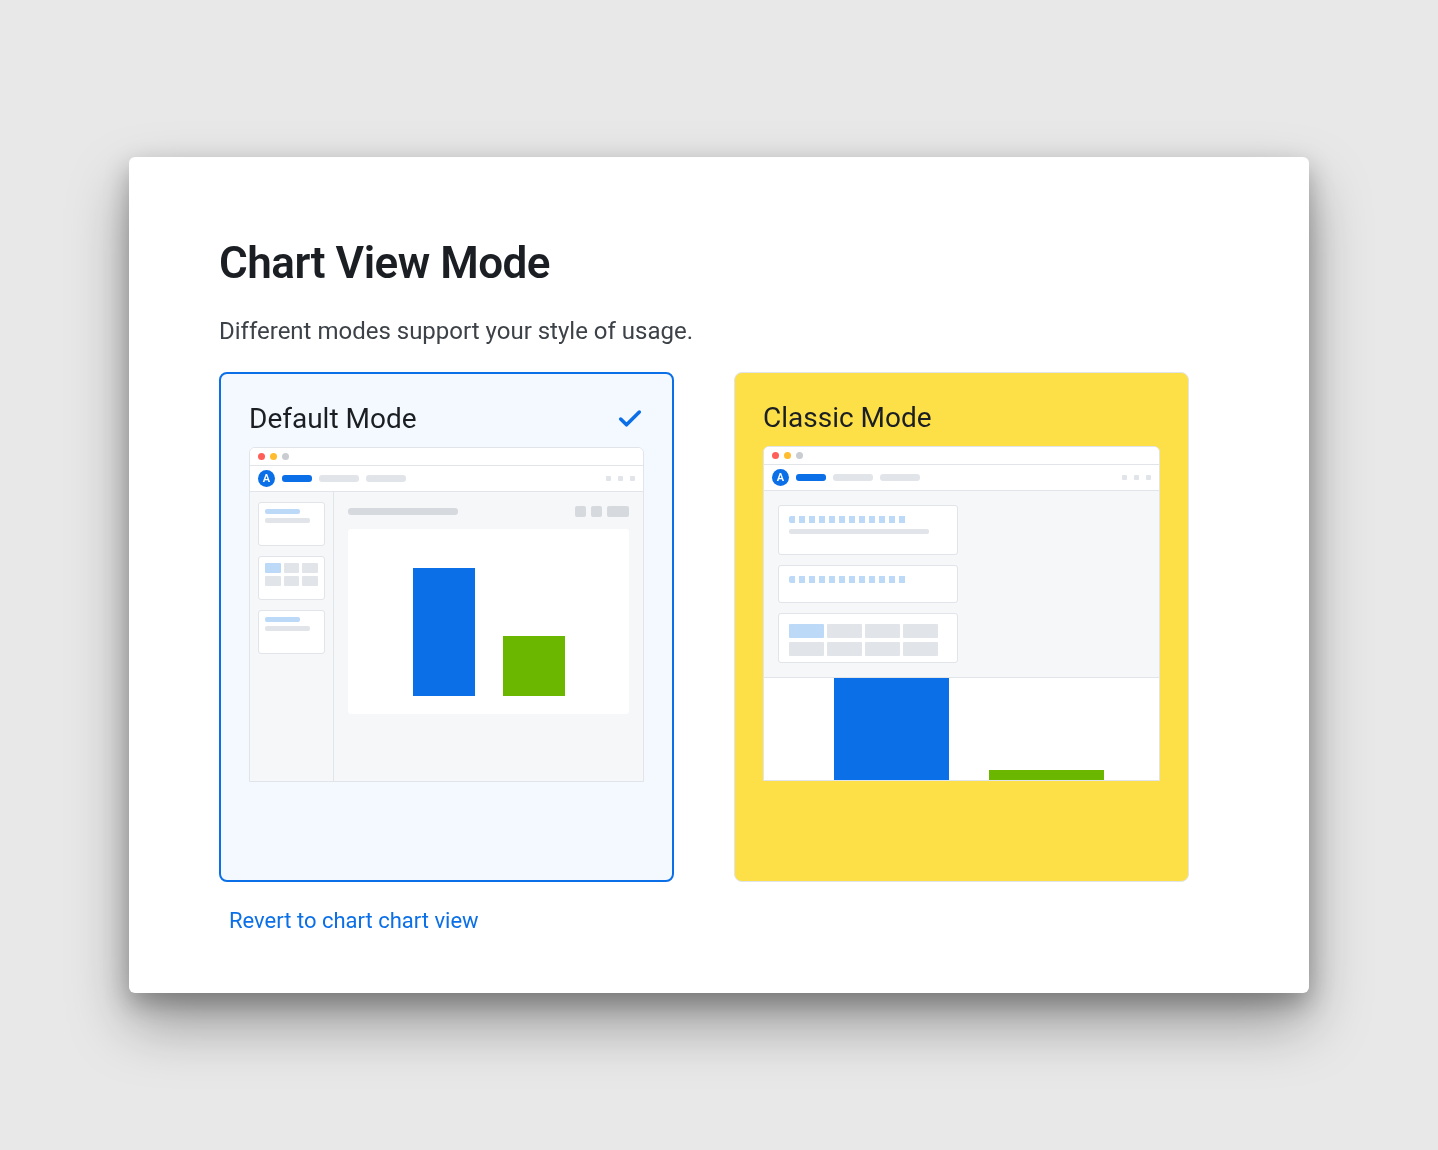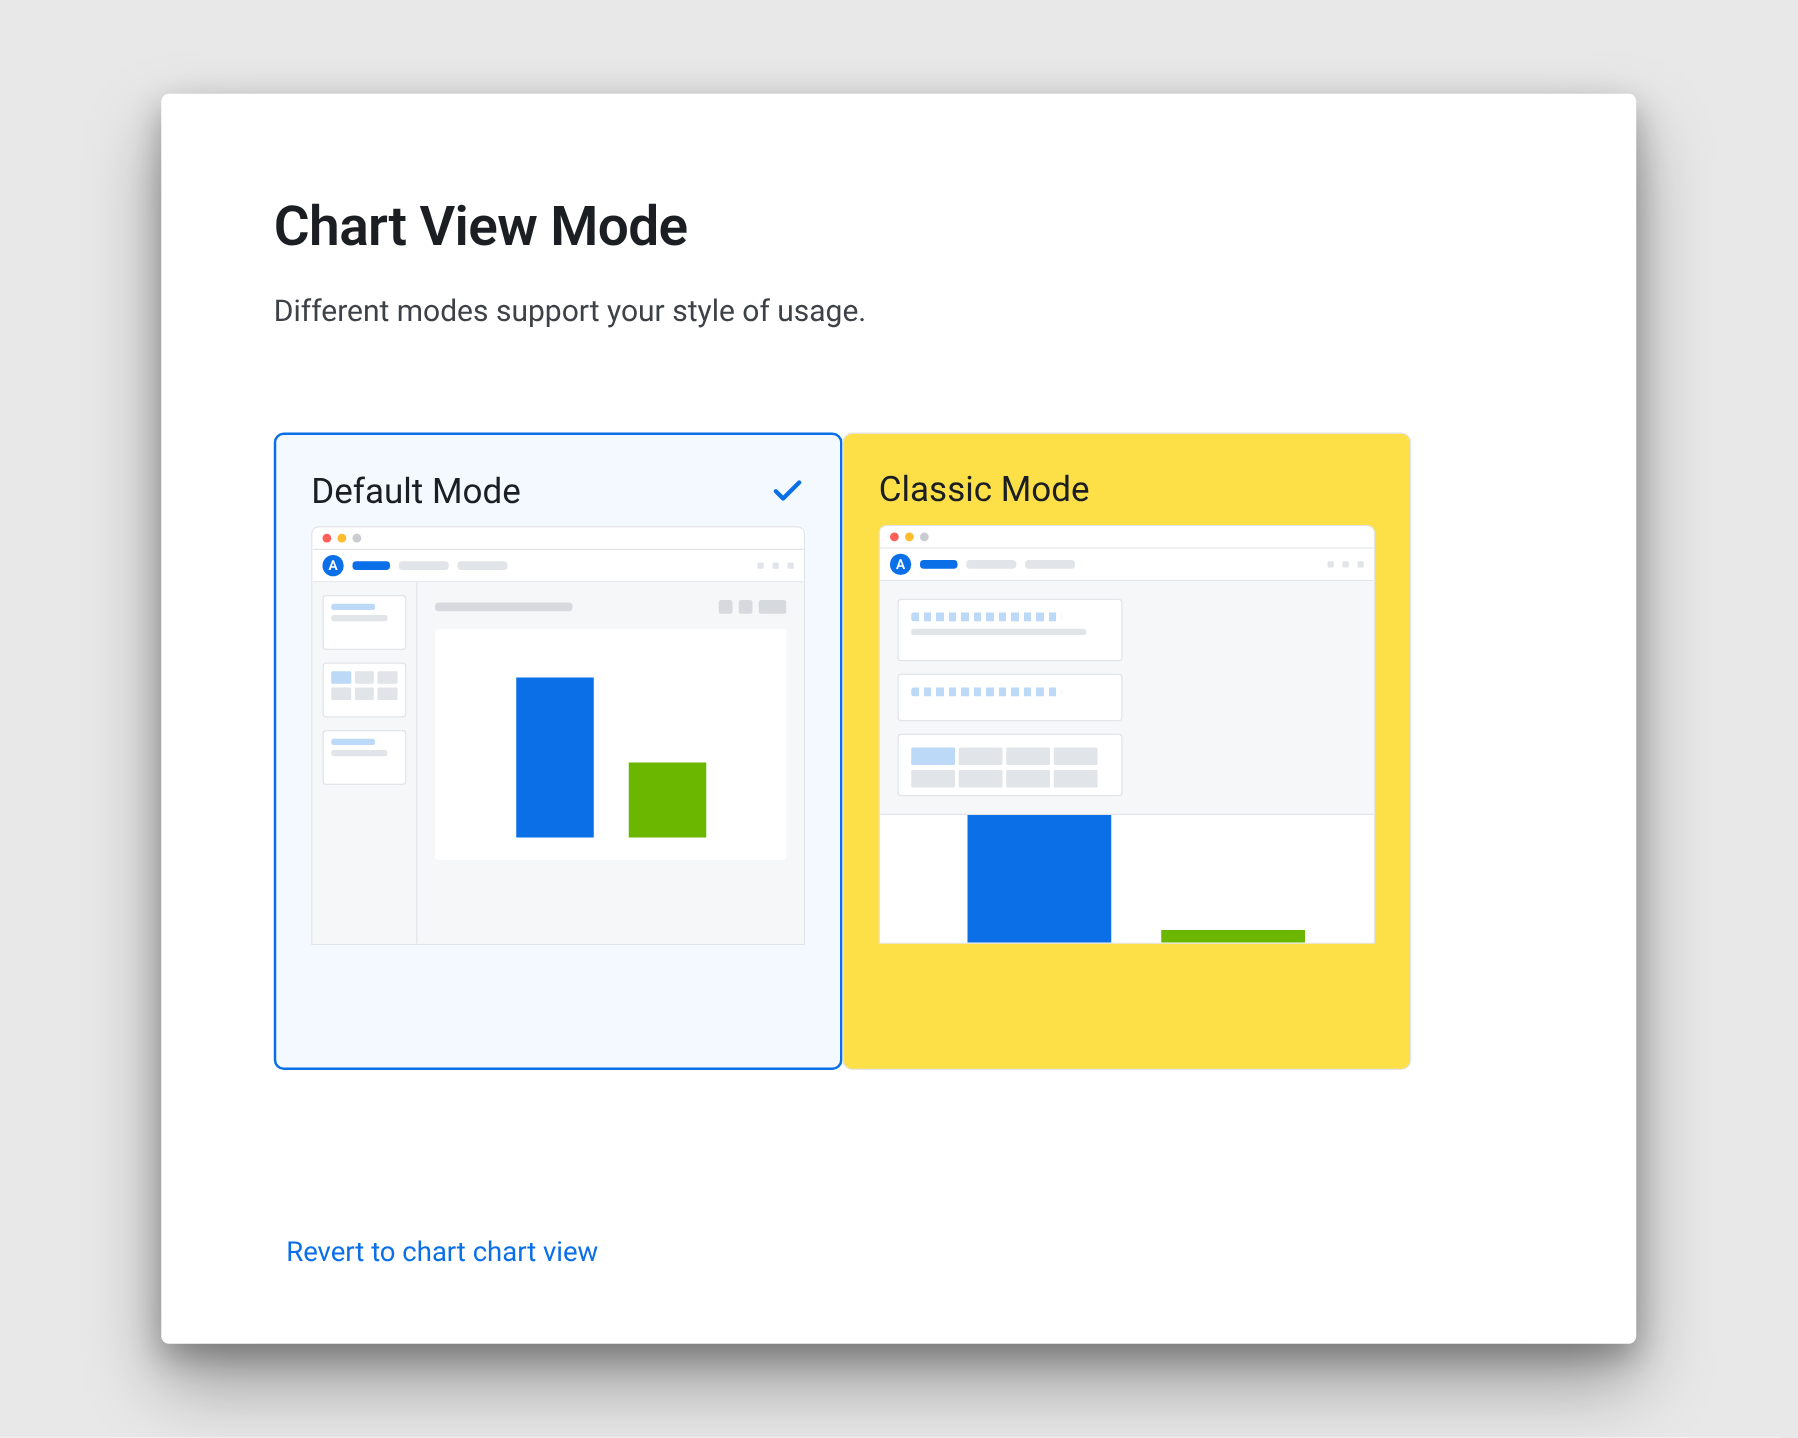--- a/index.html
+++ b/index.html
@@ -8,41 +8,42 @@
       background: #e8e8e8;
       display: flex;
       justify-content: center;
       align-items: center;
       min-height: 1150px;
       width: 1438px;
     }
     .panel {
       background: #ffffff;
       width: 1180px;
-      height: 1000px;
+      height: 836px;
       border-radius: 6px;
       box-shadow: 0 30px 60px rgba(0,0,0,0.35), 0 10px 25px rgba(0,0,0,0.25);
       padding: 80px 90px 36px 90px;
       position: relative;
     }
     .title {
       font-size: 44px;
       font-weight: 600;
       color: #1b1f23;
       letter-spacing: -0.5px;
       margin-bottom: 28px;
     }
     .subtitle {
       font-size: 24px;
       font-weight: 400;
       color: #3d4248;
-      margin-bottom: 83px;
+      margin-bottom: 27px;
     }
     .cards {
       display: flex;
+      gap: 60px;
     }
     .card {
       width: 455px;
       height: 510px;
       border-radius: 8px;
       padding: 28px 28px 28px 28px;
       cursor: pointer;
     }
     .card.selected {
       border: 2px solid #0b6fe8;

